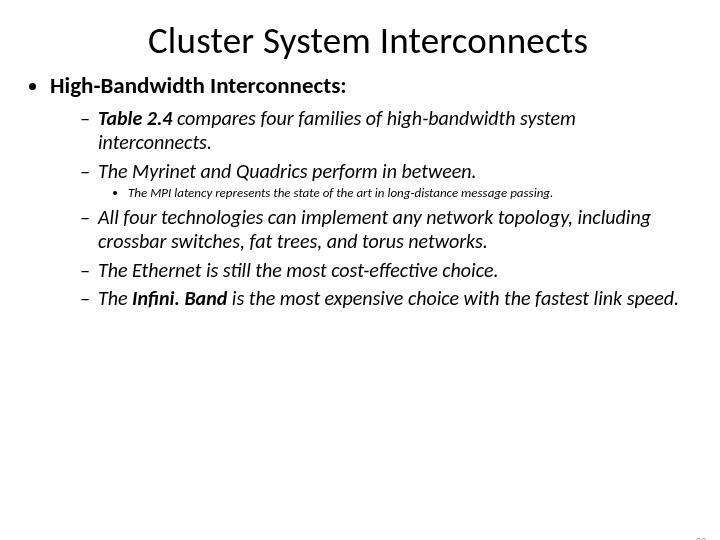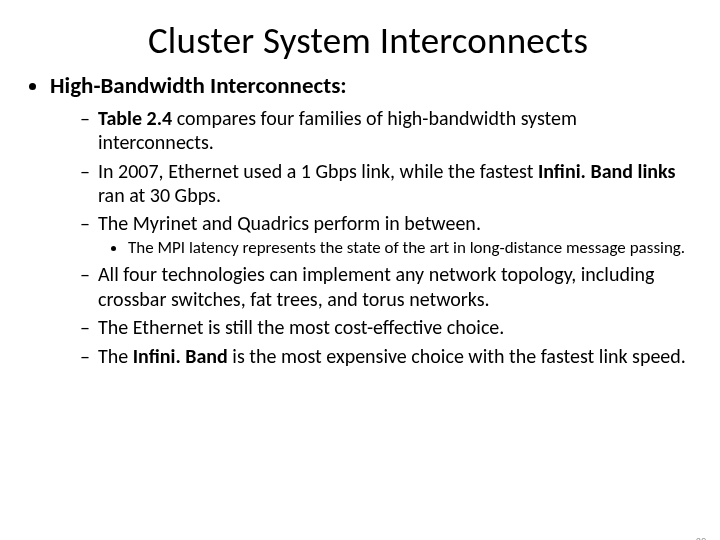--- a/index.html
+++ b/index.html
@@ -40,34 +40,35 @@
     padding-left: 30px;
     list-style: none;
   }
   ul.lvl2 > li {
     position: relative;
     font-size: 20px;
     font-weight: 400;
     line-height: 1.22;
     margin-bottom: 4px;
     padding-left: 18px;
+    font-style: italic;
   }
   ul.lvl2 > li::before {
     content: "–";
     position: absolute;
     left: 0;
     top: 0;
   }
   ul.lvl3 {
     margin: 2px 0 2px 0;
     padding-left: 30px;
     list-style: disc;
   }
   ul.lvl3 > li {
-    font-size: 17px;
+    font-size: 13px;
     font-weight: 400;
     line-height: 1.22;
     margin-bottom: 2px;
   }
   .b { font-weight: 700; }
   .pagenum {
     position: absolute;
     right: 14px;
     bottom: 10px;
     font-size: 10px;
@@ -83,23 +84,20 @@
 
   <ul class="lvl1">
     <li>
       <span>High-Bandwidth Interconnects:</span>
 
       <ul class="lvl2">
         <li>
           <span></span><span class="b">Table 2.4</span><span> compares four families of high-bandwidth system interconnects.</span>
         </li>
         <li>
-          <span>In 2007, Ethernet used a 1 Gbps link, while the fastest </span><span class="b">Infini. Band links</span><span> ran at 30 Gbps.</span>
-        </li>
-        <li>
           <span>The Myrinet and Quadrics perform in between.</span><span class="b"></span><span></span>
 
           <ul class="lvl3">
             <li>
               <span>The MPI latency represents the state of the art in long-distance message passing.</span>
             </li>
           </ul>
         </li>
         <li>
           <span>All four technologies can implement any network topology, including crossbar switches, fat trees, and torus networks.</span><span class="b"></span><span></span>

